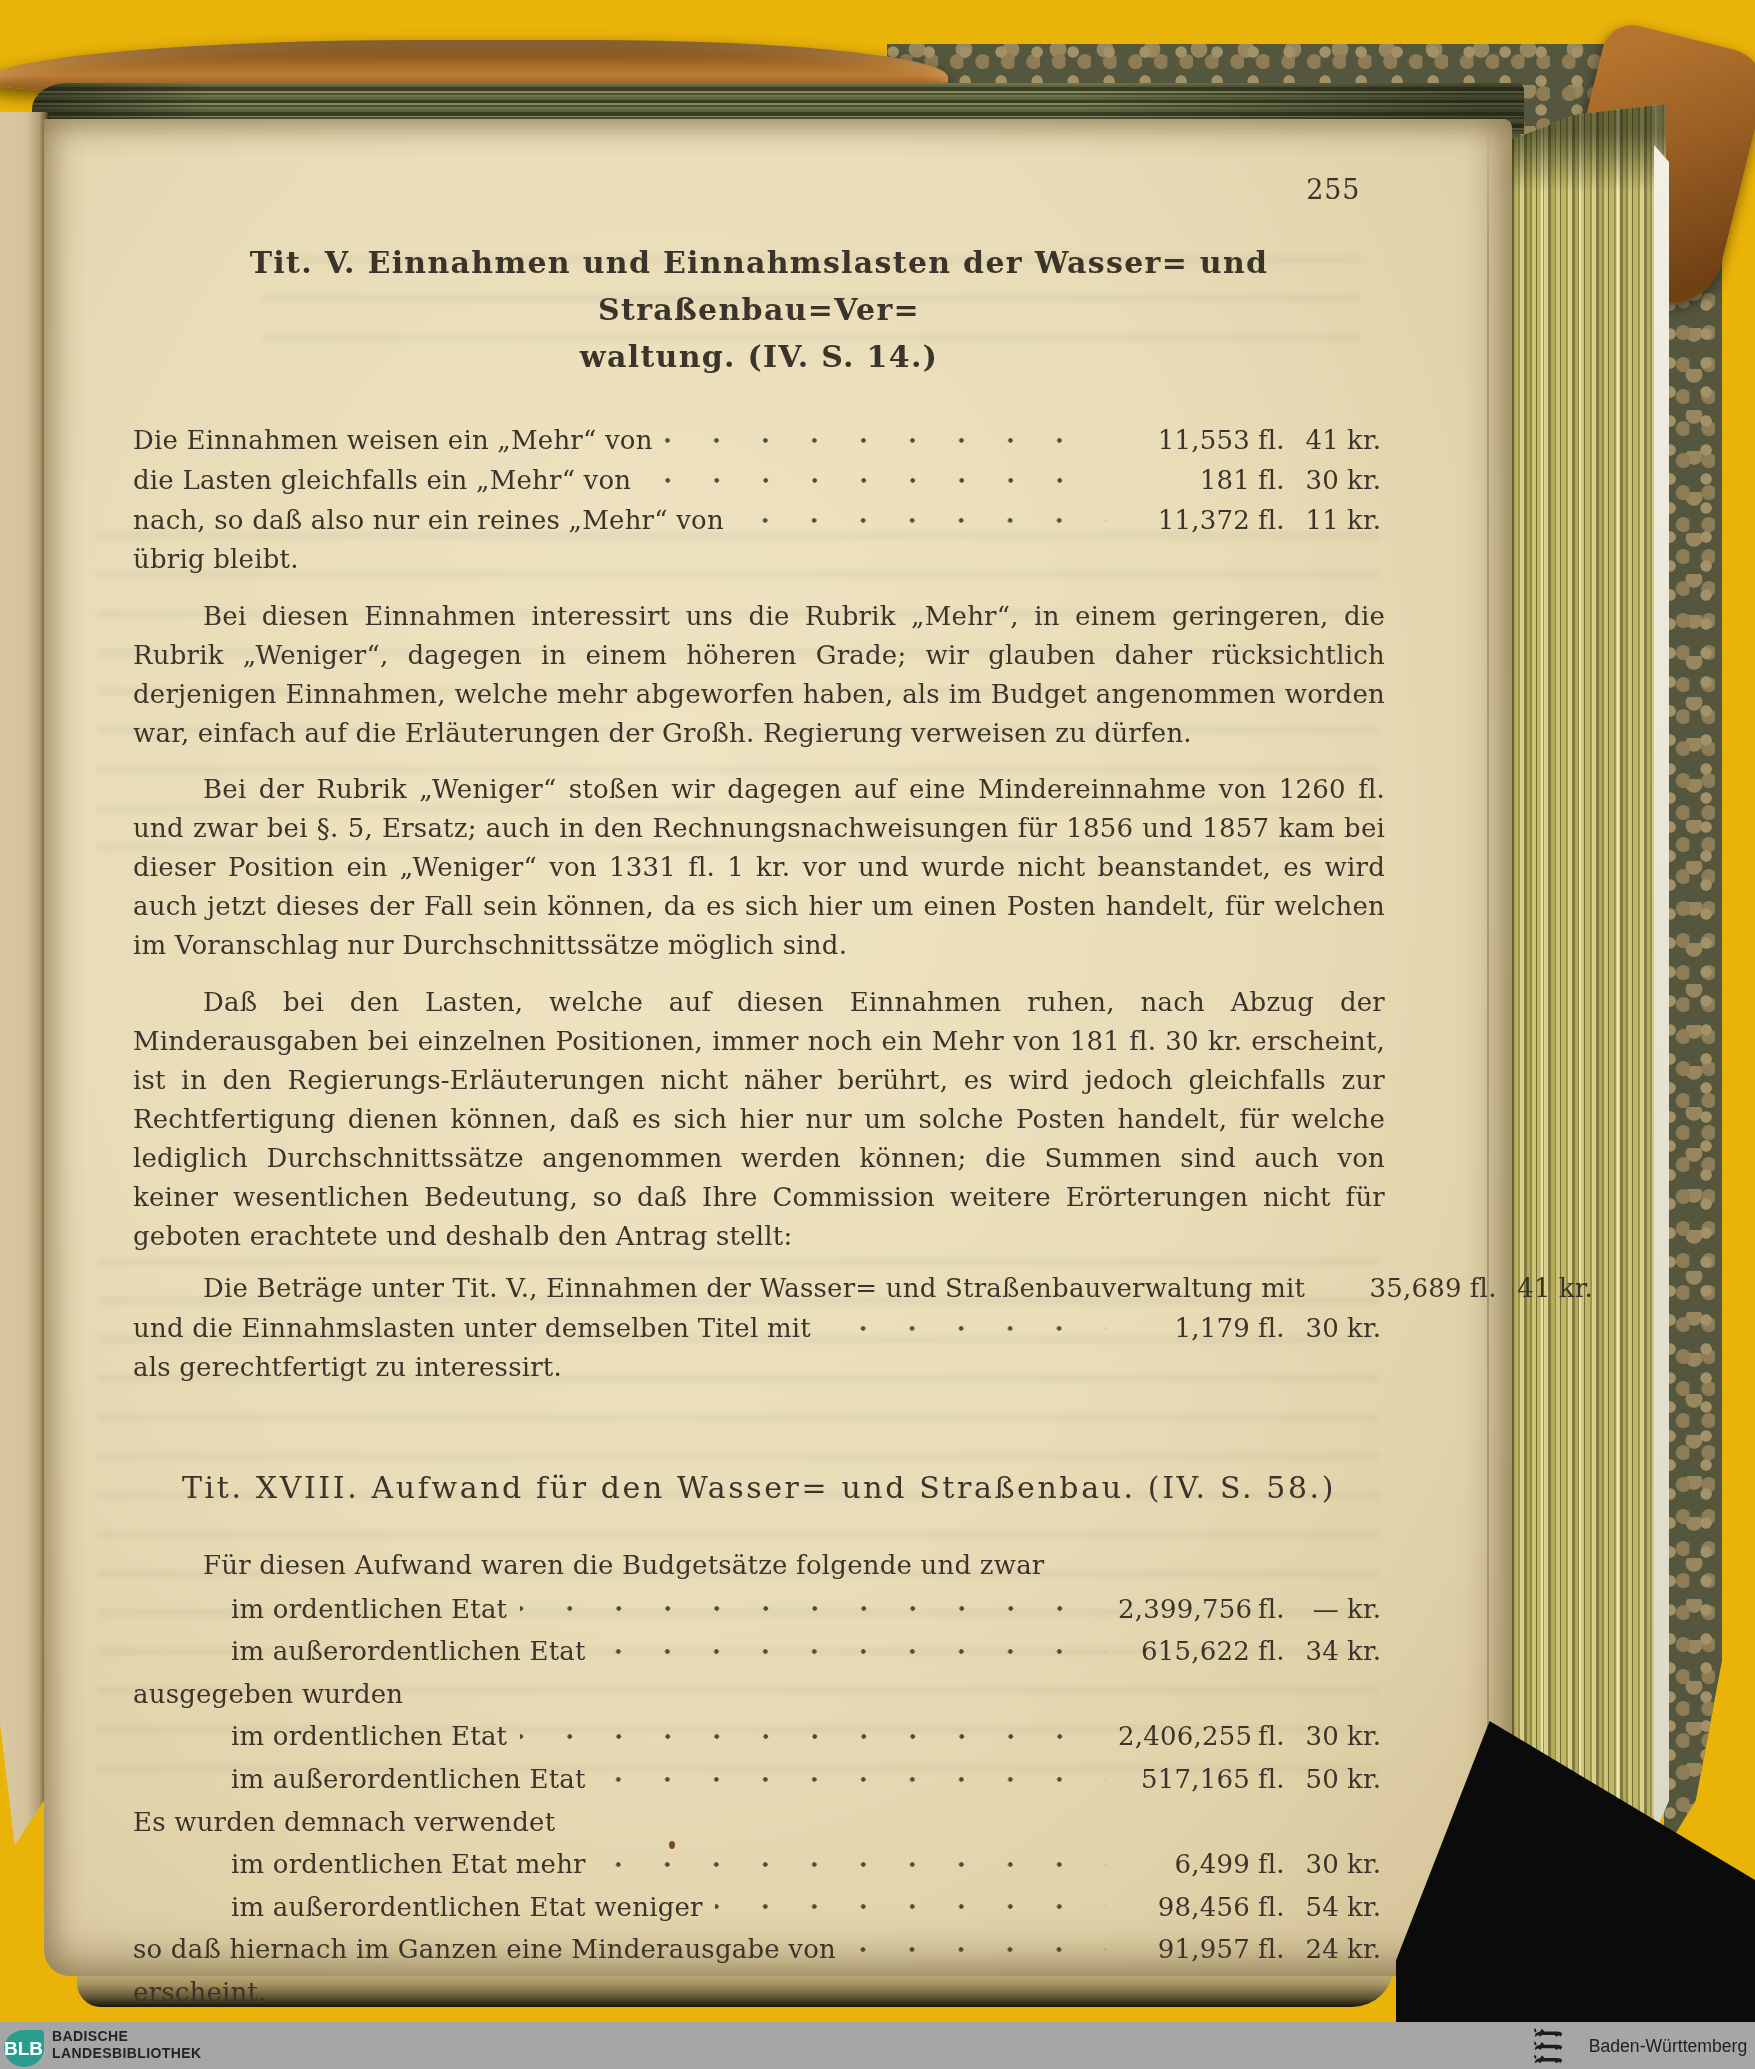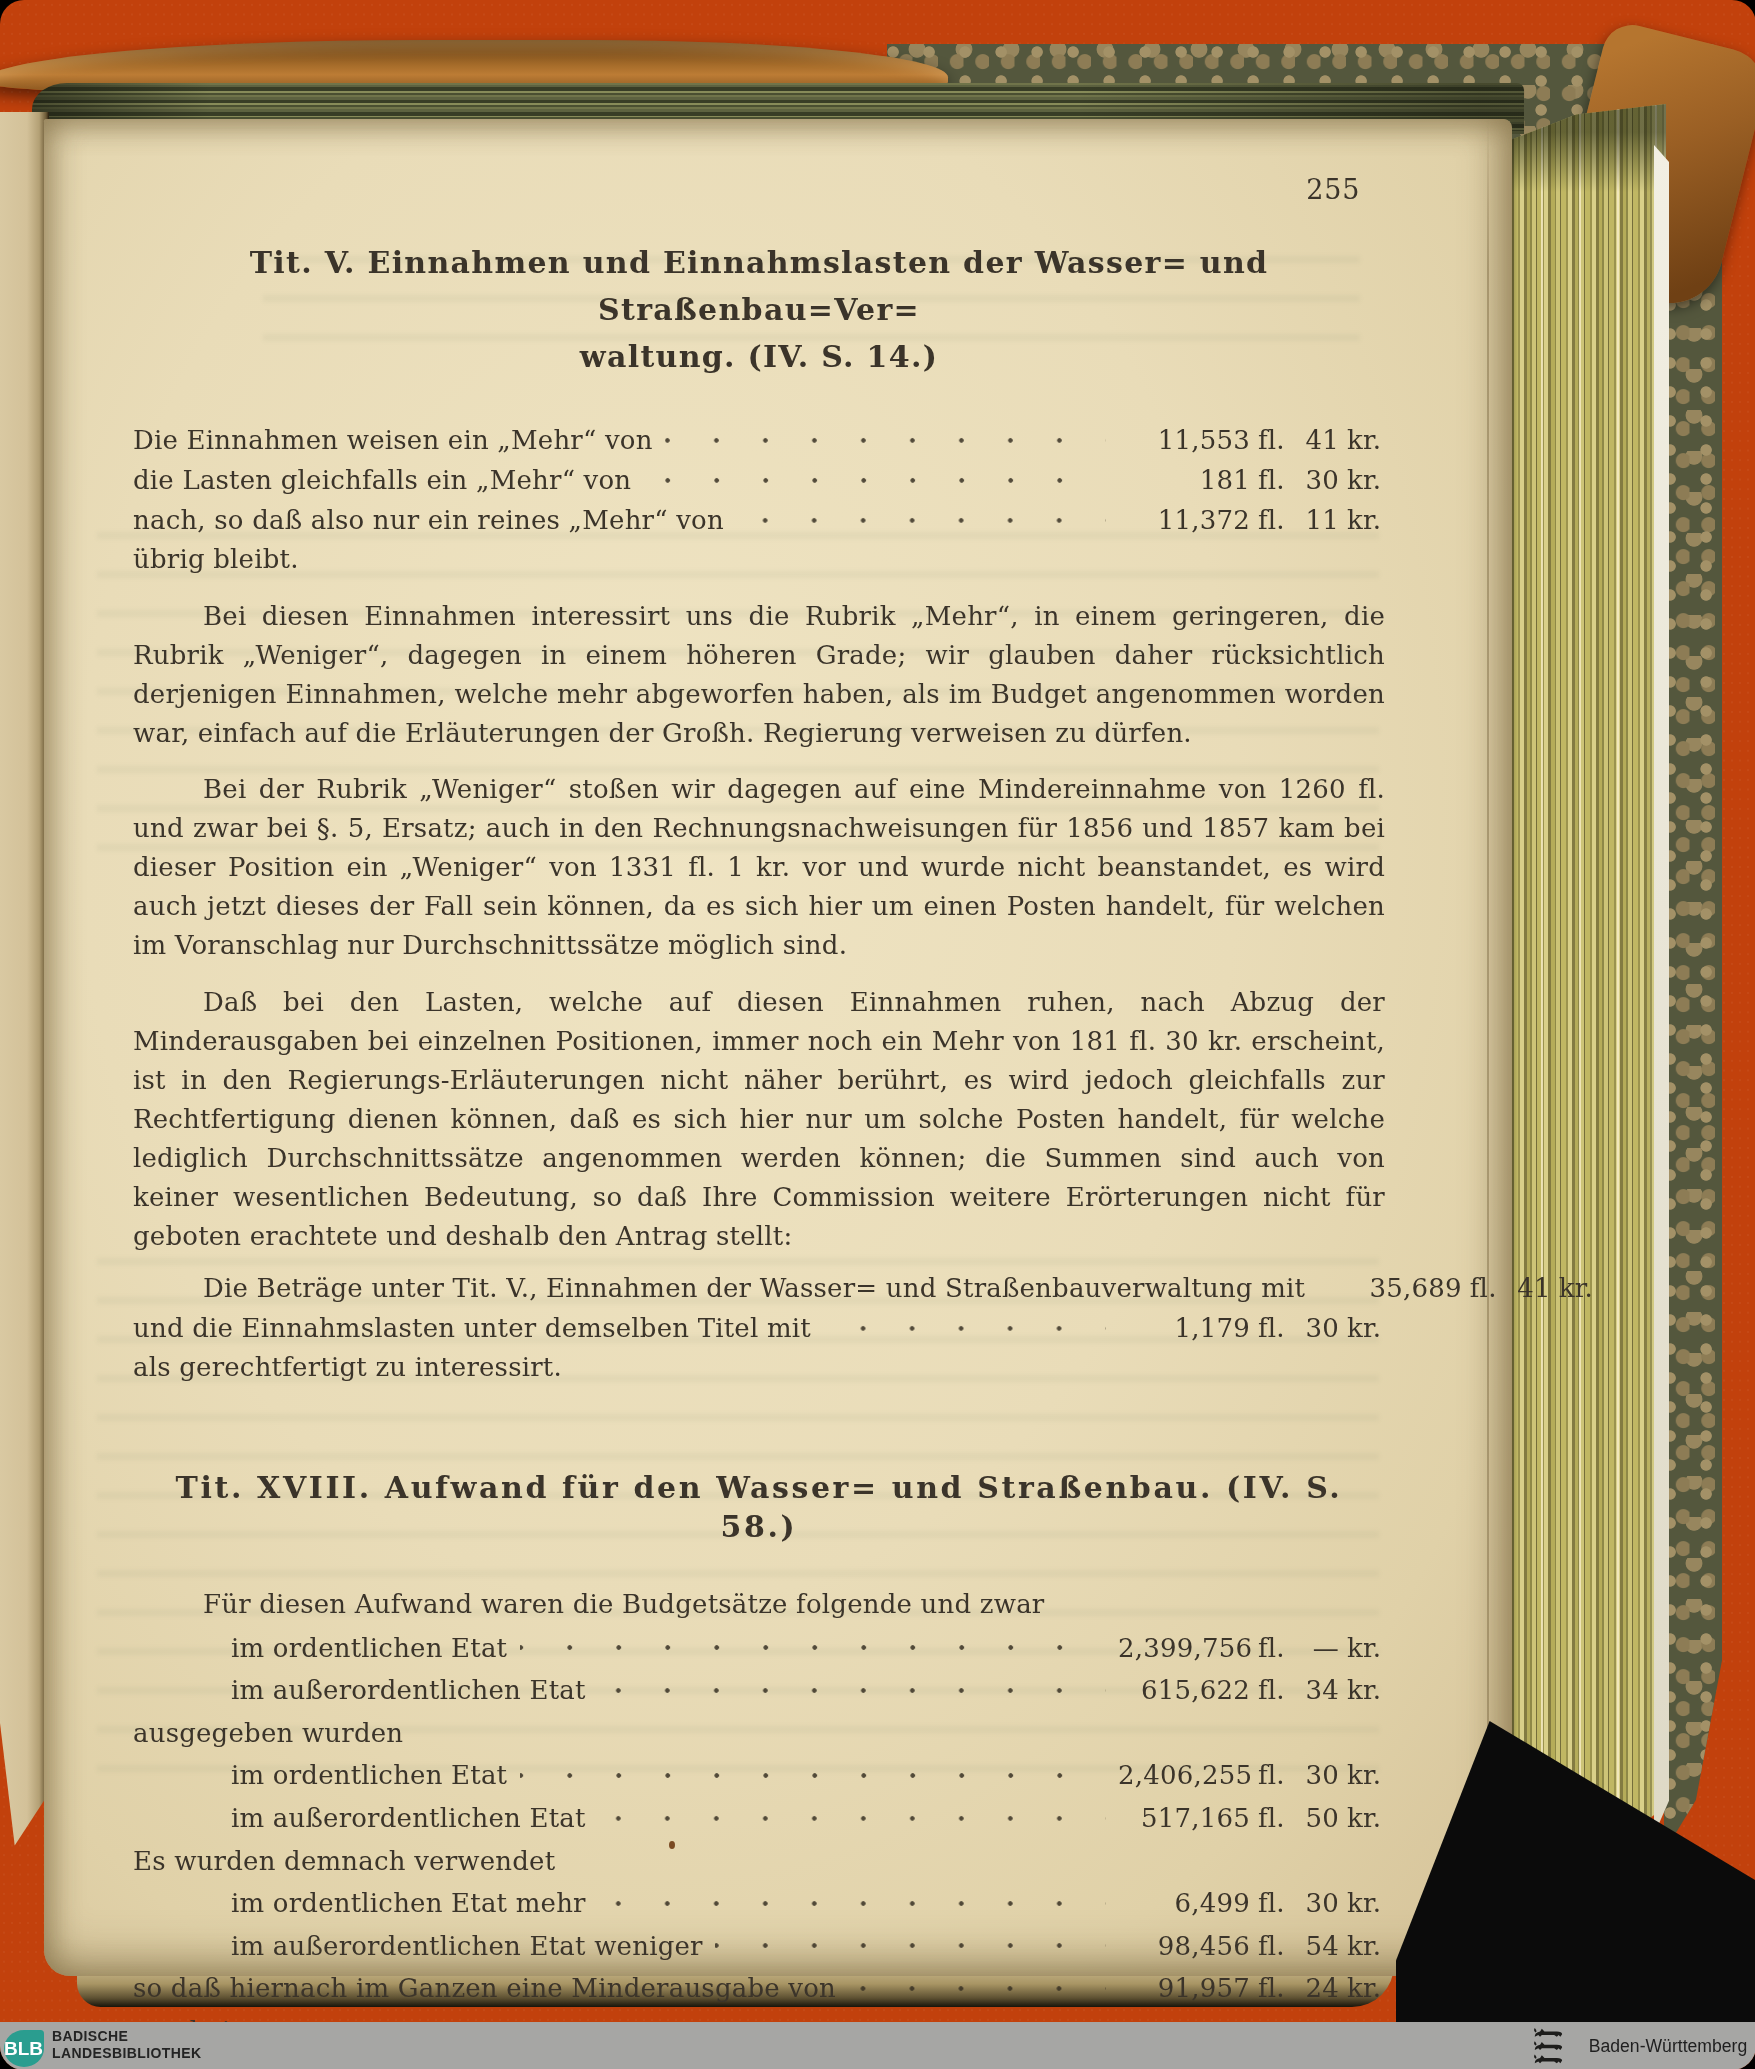--- a/index.html
+++ b/index.html
@@ -1,17 +1,17 @@
 <!DOCTYPE html>
 <html style="font-size:14px"><head>
 <meta charset="utf-8">
 <style>
   html,body{margin:0;padding:0;background:#000;}
   .stage{position:relative;width:1756px;height:2070px;overflow:hidden;
-         background:#c2410c;font-family:"DejaVu Serif","Liberation Serif",serif;border-radius:24px;}
+         background:#eab308;font-family:"DejaVu Serif","Liberation Serif",serif;}
   .stage::before{content:"";position:absolute;inset:0;z-index:0;pointer-events:none;
          background-image:radial-gradient(rgba(255,255,255,.045) 0.9px,transparent 1.2px);
          background-size:8px 9.7px;}
 
   
   .marble{background-color:#54573d;
     background-image:
       radial-gradient(circle at 6.1px 8px,#a39167 0 5.3px,transparent 6.1px),
       radial-gradient(circle at 19.3px 17.6px,#8d7c55 0 7px,transparent 8px),
       radial-gradient(circle at 30px 5.3px,#97865e 0 8px,transparent 8.8px);
@@ -78,21 +78,21 @@
       background-image:radial-gradient(circle at 2.6px 4.4px,rgba(55,48,35,.85) 1.9px,rgba(0,0,0,0) 2.6px);
       background-size:49px 8.8px;background-repeat:repeat-x;background-position:right center;}
   .nodots .leader{background:none;}
   .amt{display:grid;grid-template-columns:132px 42px 47px 46px;align-items:baseline;white-space:nowrap;}
   .amt .n1,.amt .n2{text-align:right;}
   .amt .u1,.amt .u2{text-align:left;padding-left:8px;}
   .plain{text-indent:0;}
   .para{margin-top:17.6px;text-align:justify;text-indent:70px;}
   .row.indent1 .lbl{padding-left:70px;}
   .row.ind .lbl{padding-left:98px;}
-  .h2{margin-top:81px;text-align:center;font-weight:bold;font-size:30px;letter-spacing:2.6px;}
+  .h2{margin-top:81px;text-align:center;font-weight:normal;font-size:30px;letter-spacing:2.6px;}
   .intro{margin-top:39px;text-indent:70px;}
   .rows2{margin-top:3.5px;}
   .rows2 .row,.rows2 .plain{margin-top:2.6px;line-height:40px;}
   .closing{margin-top:5.3px;text-indent:70px;}
 
   
   .footer-bar{position:absolute;left:0;top:2022px;width:1756px;height:48px;background:#a6a6a4;z-index:10;}
   .blb{position:absolute;left:3.5px;top:8px;width:40px;height:37px;background:#2a9d8f;
       border-radius:50% 3.5px 50% 50%;display:flex;align-items:center;justify-content:center;
       color:#fff;font-family:"Liberation Sans","DejaVu Sans",sans-serif;font-weight:bold;font-size:19px;}

